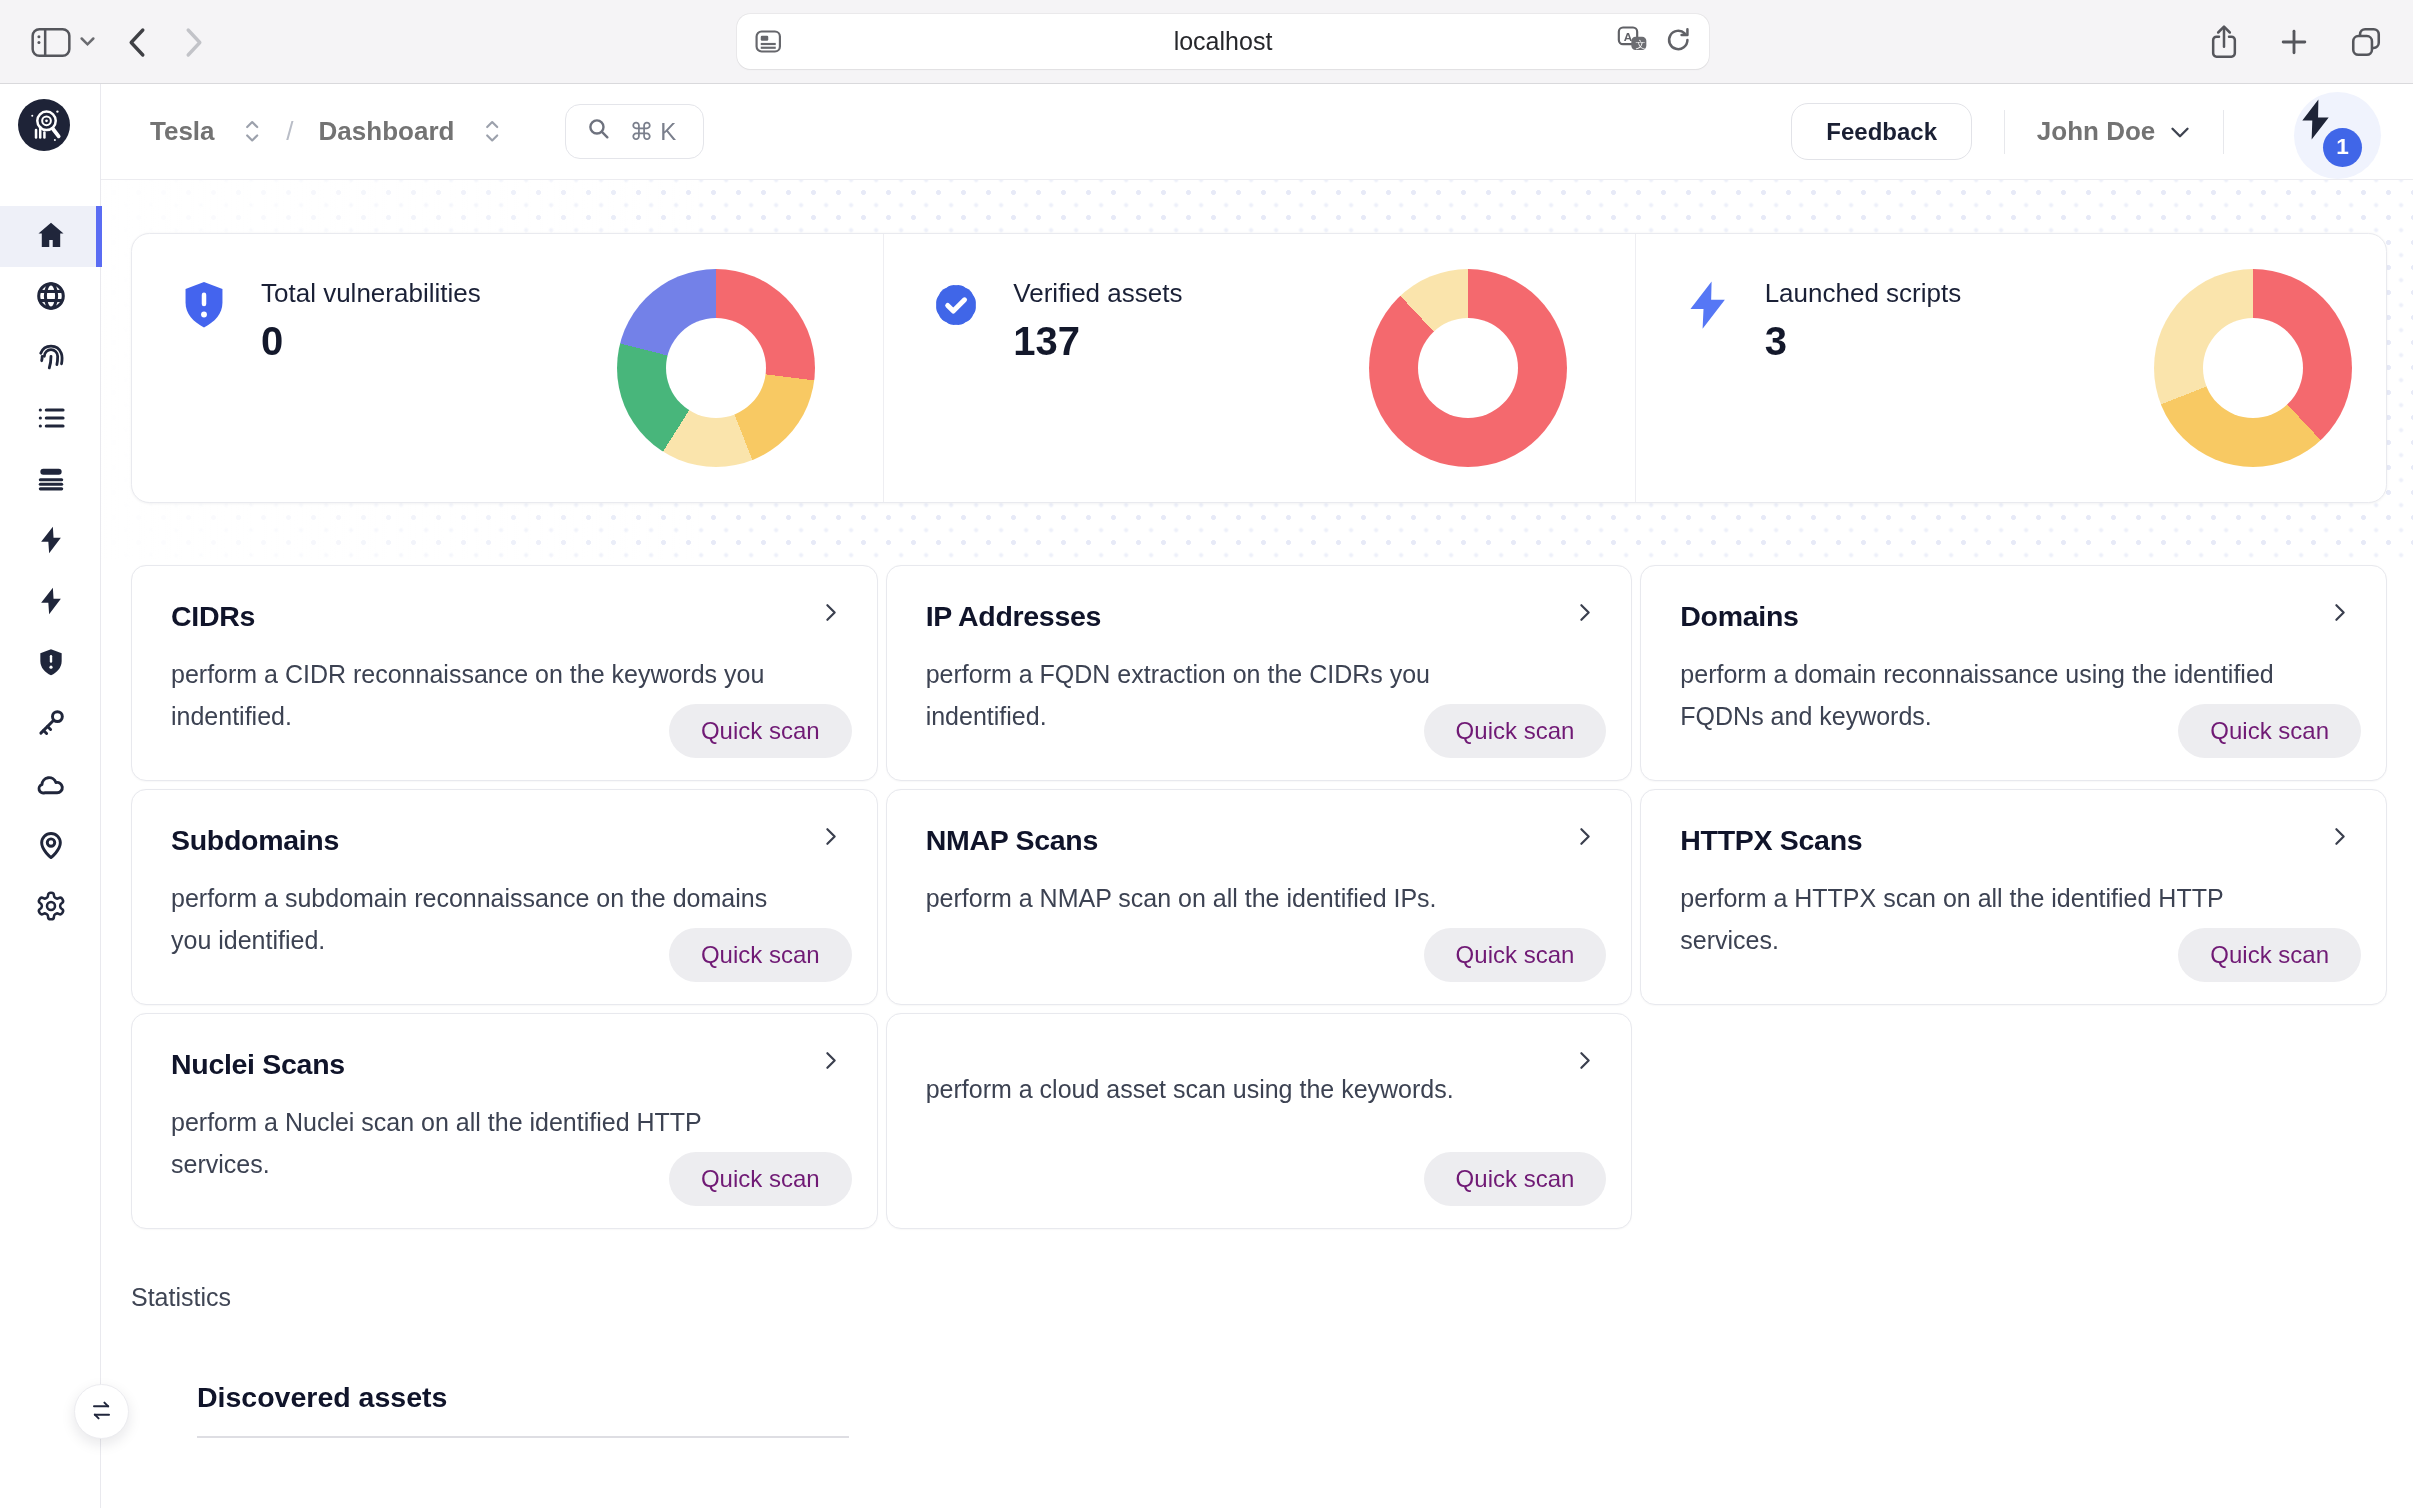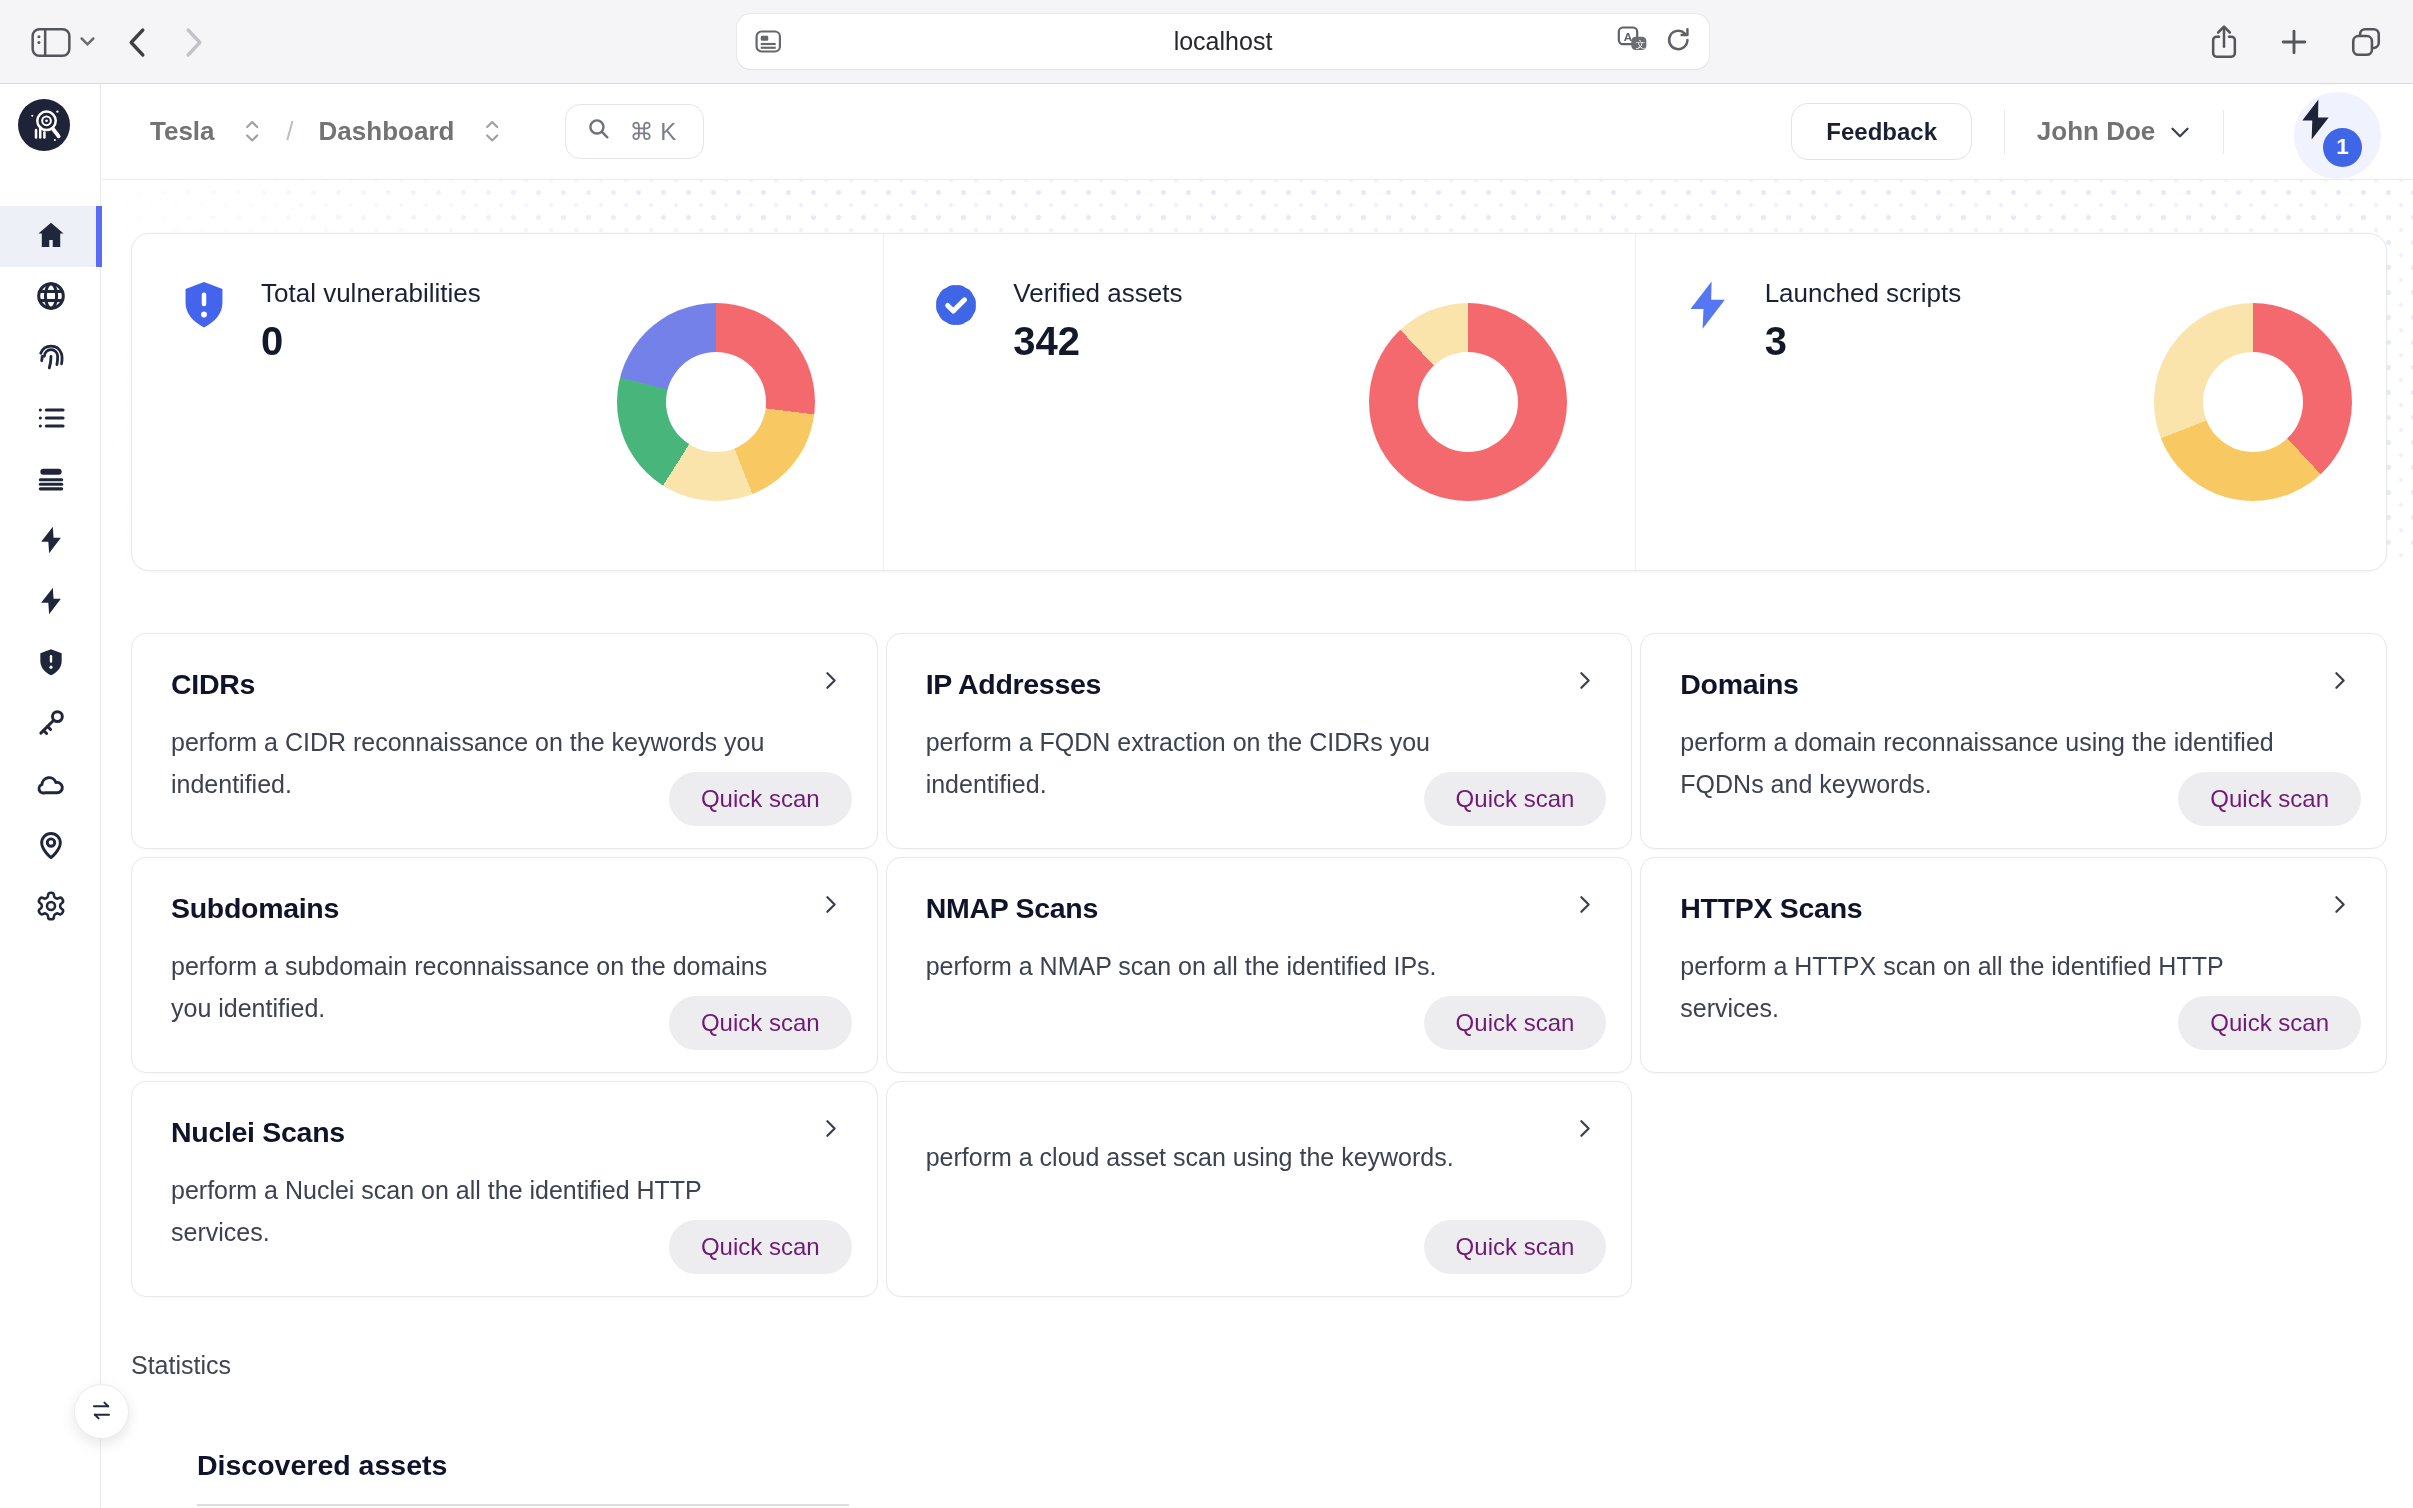--- a/index.html
+++ b/index.html
@@ -55,21 +55,21 @@
   .user { display:flex; align-items:center; gap:13.4px; font-size:26px; font-weight:700; color:#737373;
     background:none; border:none; cursor:pointer; font-family:inherit; }
   .notif { position:relative; width:97px; height:92px; margin-left:23.5px; cursor:pointer; }
   .notif-halo { position:absolute; right:-5px; top:6.7px; width:87px; height:87px; border-radius:50%; background:#F0F3FD; }
   .notif-bolt { position:absolute; left:17px; top:11.7px; }
   .badge { position:absolute; left:44px; top:42px; width:39px; height:39px; border-radius:50%;
     background:#4066E8; color:#fff; font-size:22.6px; font-weight:600; display:flex; align-items:center; justify-content:center; }
 
   
   .content { position:relative; z-index:1; padding:53px 0 0 30px; }
-  .statband { width:2256px; height:338px; background:#fff; border:0.8px solid #E9EAEF; border-radius:18.4px;
+  .statband { width:2256px; height:270px; background:#fff; border:0.8px solid #E9EAEF; border-radius:18.4px;
     box-shadow:0 0.8px 2.5px rgba(16,20,40,.05); display:grid; grid-template-columns:1fr 1fr 1fr; }
   .statcell { display:flex; align-items:center; justify-content:space-between; padding:0 34px 0 45px; }
   .statcell + .statcell { border-left:0.8px solid #EEEEF2; }
   .stat-left { display:flex; gap:30px; align-self:flex-start; margin-top:44px; flex:1; }
   .stat-icon { width:54px; height:54px; flex:none; }
   .stat-label { font-size:26px; font-weight:500; color:#1A2036; }
   .stat-value { font-size:40px; font-weight:700; color:#13182B; margin-top:10px; }
   .donut { width:198px; height:198px; border-radius:50%; position:relative; flex:none; margin-right:34px; }
   .statcell:nth-child(3) .donut { margin-right:0; }
   .donut::after { content:""; position:absolute; inset:49px; background:#fff; border-radius:50%; }
@@ -388,21 +388,21 @@
                 <g fill="#4066E8">
                   <rect x="4.2" y="4.2" width="15.6" height="15.6" rx="5"></rect>
                   <rect x="4.2" y="4.2" width="15.6" height="15.6" rx="5" transform="rotate(30 12 12)"></rect>
                   <rect x="4.2" y="4.2" width="15.6" height="15.6" rx="5" transform="rotate(60 12 12)"></rect>
                 </g>
                 <path d="M8.3 12.2l2.5 2.5 5-5" stroke="#fff" stroke-width="2.2" fill="none" stroke-linecap="round" stroke-linejoin="round"></path>
               </svg>
             </span>
             <div>
               <div class="stat-label">Verified assets</div>
-              <div class="stat-value">342</div>
+              <div class="stat-value">137</div>
             </div>
           </div>
           <div class="donut" style="background: conic-gradient(rgb(244, 105, 110) 0%, rgb(244, 105, 110) 88%, rgb(250, 228, 172) 88%, rgb(250, 228, 172) 100%);"></div>
         </div>
 
         <div class="statcell">
           <div class="stat-left">
             <span class="stat-icon">
               <svg width="54" height="54" viewBox="0 0 24 24">
                   <path d="M13.6 1.6L4.2 13.8h5.8L9.6 22.6l9.9-12.9h-6.1z" fill="#5677F5"></path>

